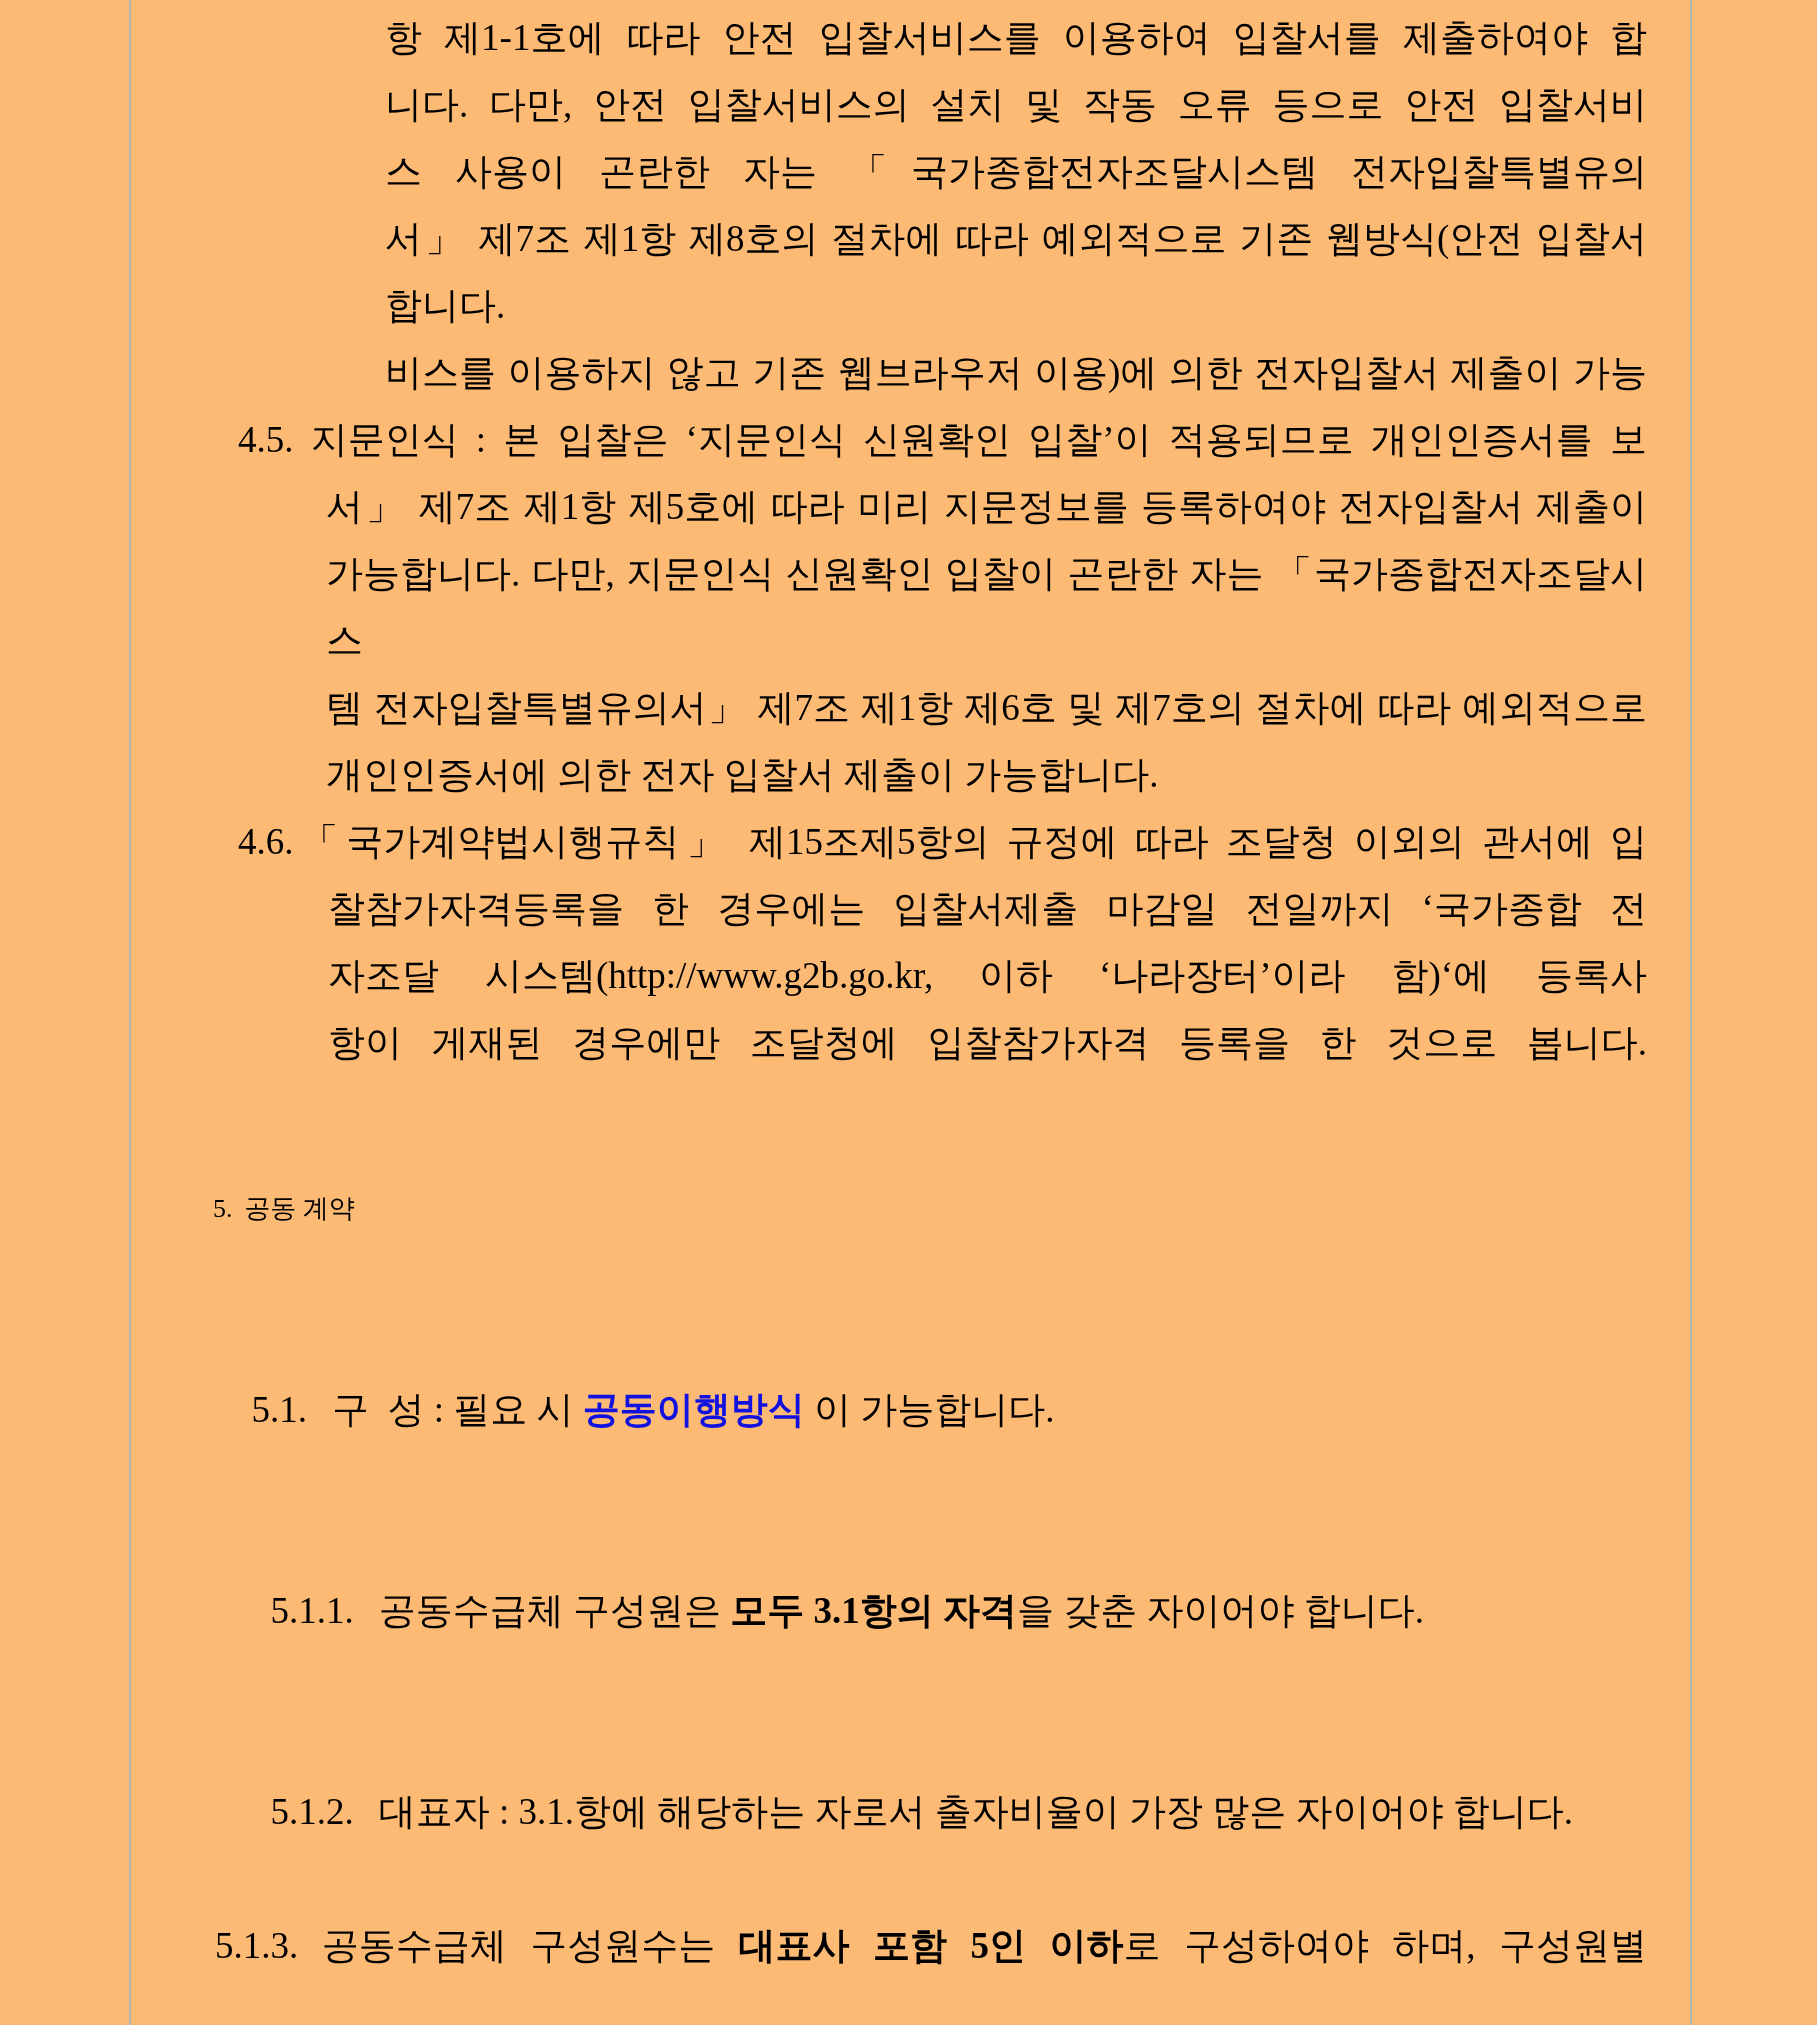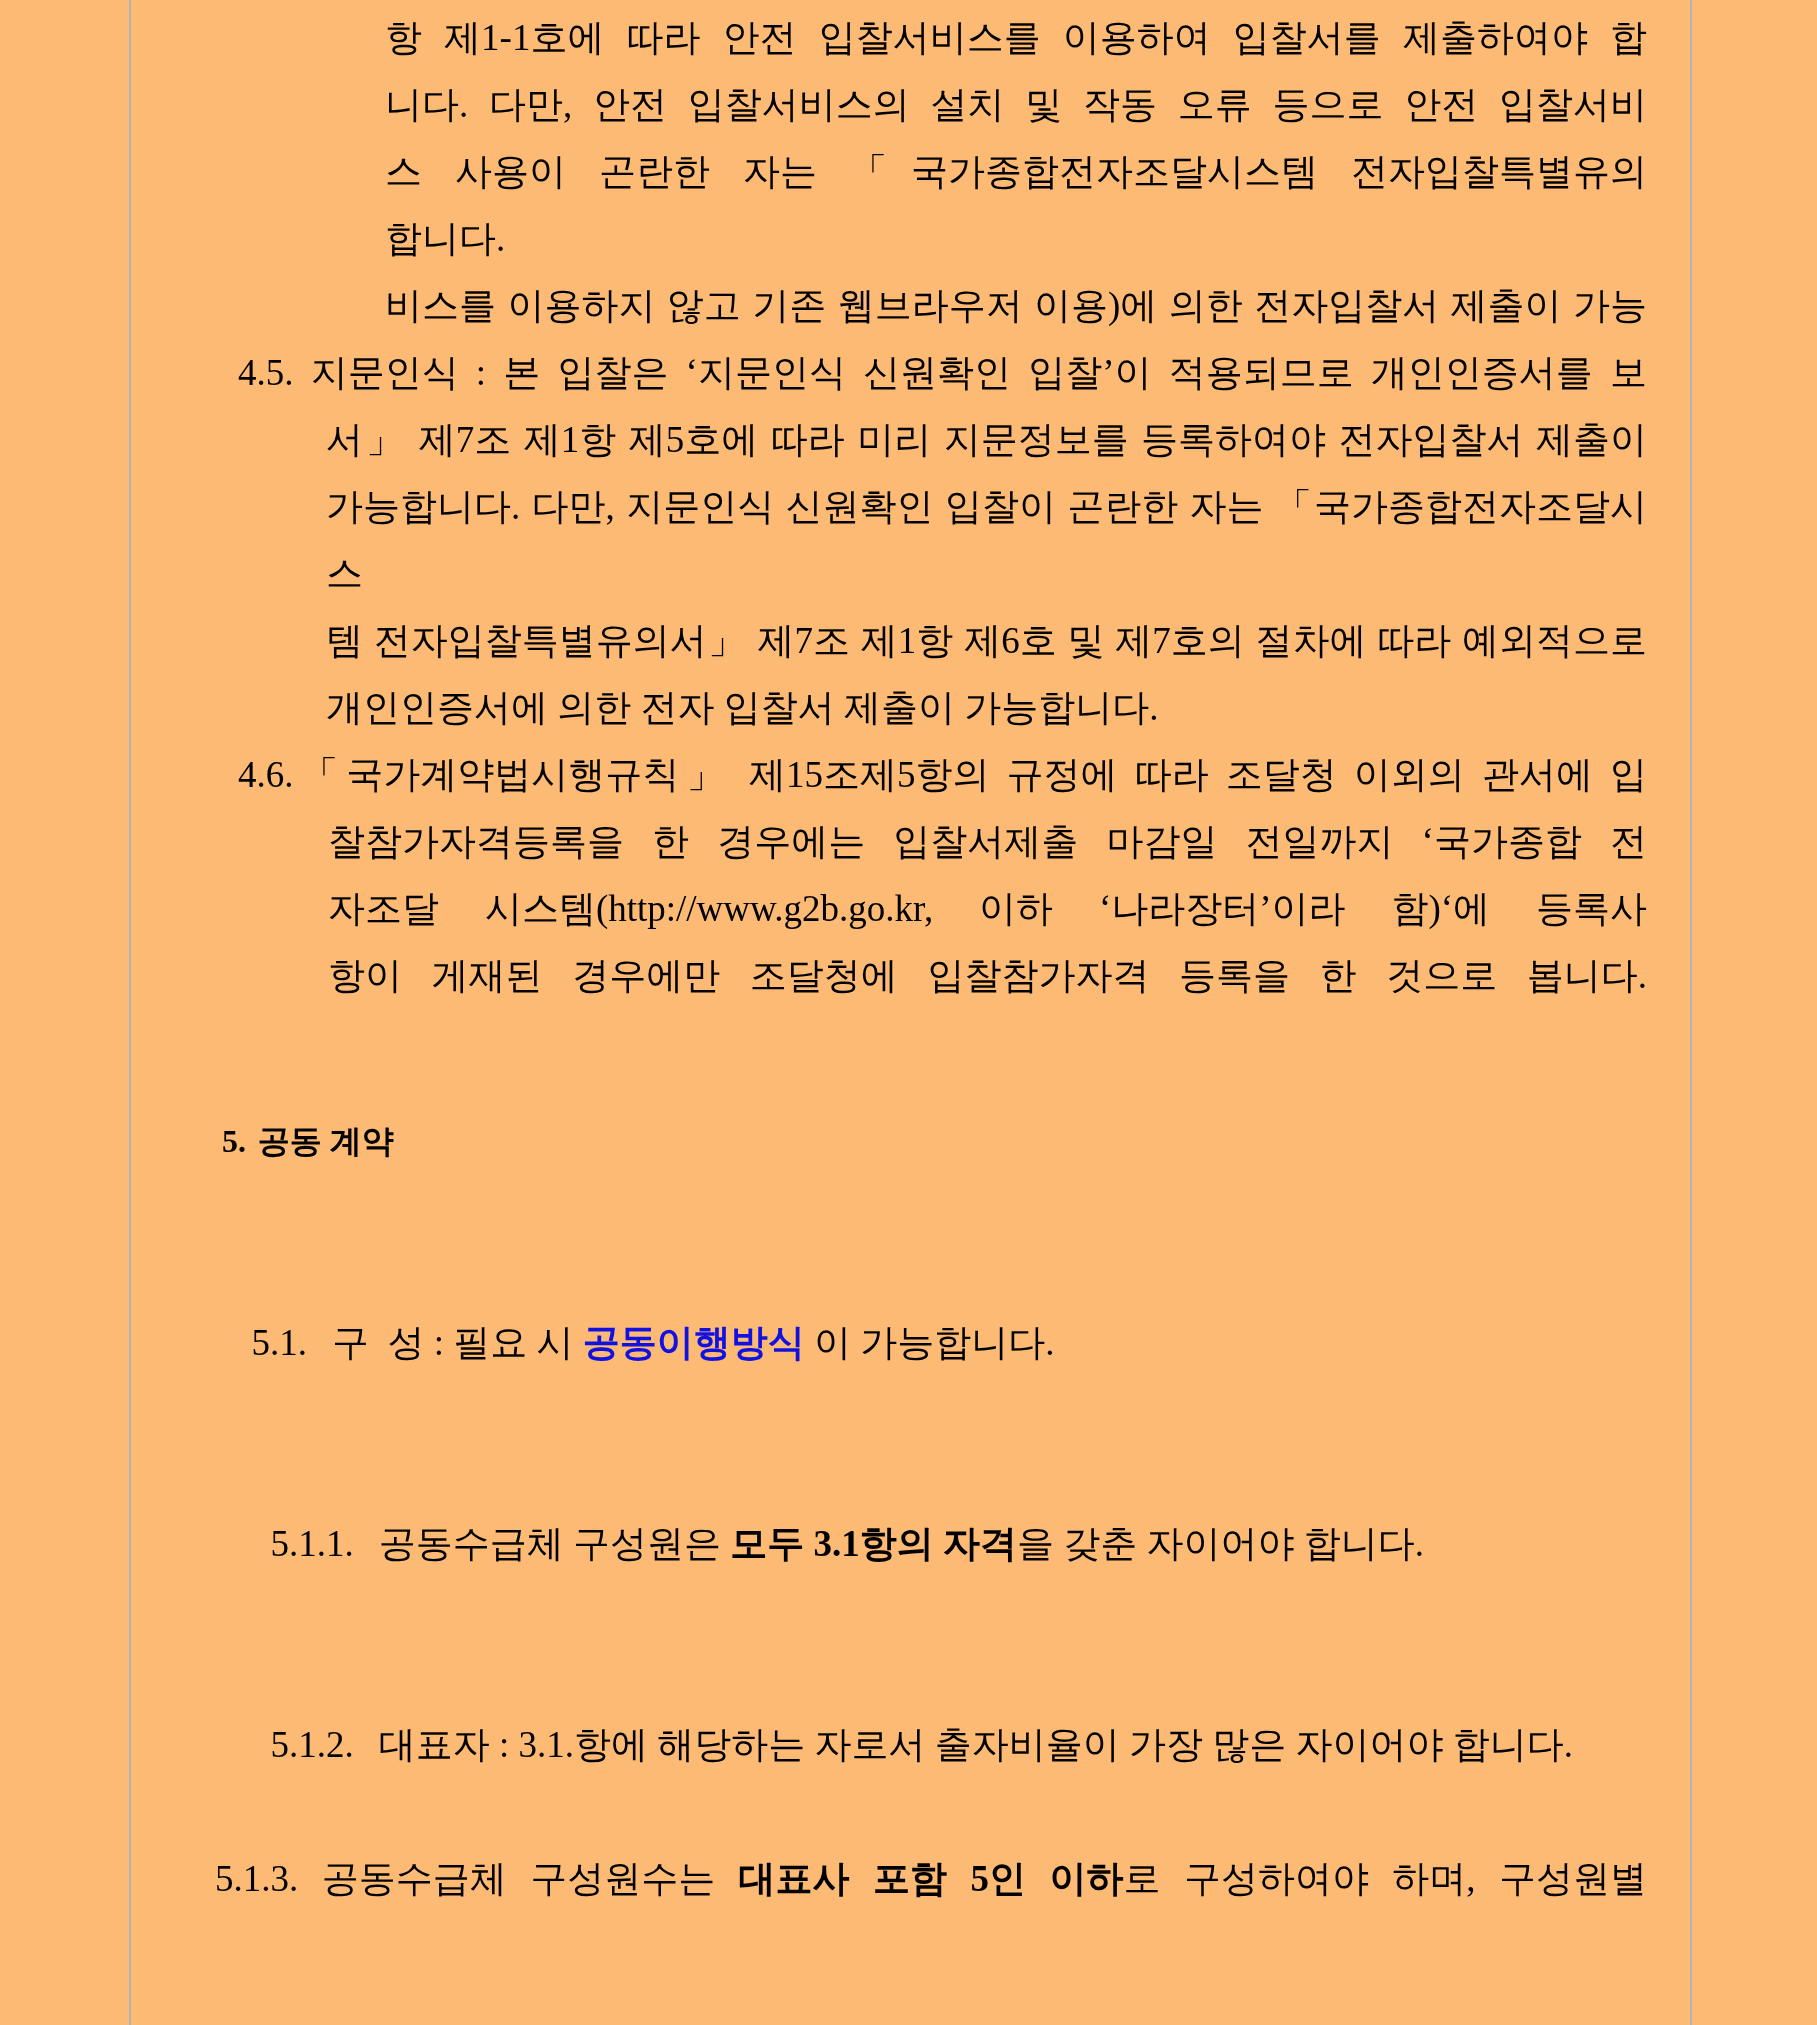--- a/index.html
+++ b/index.html
@@ -19,38 +19,39 @@
   .nat{white-space:pre-wrap;}
   .ind-c44{margin-left:385px;}
   .ind-lbl4{margin-left:238px;}
   .ind-c45{margin-left:326px;}
   .ind-c46{margin-left:328px;}
   .ind-h{margin-left:174px;}
   .ind-51{margin-left:196px;}
   .ind-sub{margin-left:215px;}
   .num{margin-right:25px;}
   .num-tight{margin-right:0;}
-  .h{font-weight:bold;font-size:32px;}
+  .h{font-weight:normal;font-size:26px;}
   .h .num{margin-right:11.7px;}
   .b{font-weight:bold;}
   .blue{color:#1212e0;font-weight:bold;}
   .gap-s5{height:32px;}
 </style>
 </head>
 <body>
 
 <div class="page">
   <div class="guide guide-left"></div>
   <div class="guide guide-right"></div>
 
   <div class="content">
 
     <div class="line j ind-c44">항 제1-1호에 따라 안전 입찰서비스를 이용하여 입찰서를 제출하여야 합</div>
     <div class="line j ind-c44">니다. 다만, 안전 입찰서비스의 설치 및 작동 오류 등으로 안전 입찰서비</div>
     <div class="line j ind-c44">스 사용이 곤란한 자는 「국가종합전자조달시스템 전자입찰특별유의</div>
+    <div class="line j ind-c44">서」 제7조 제1항 제8호의 절차에 따라 예외적으로 기존 웹방식(안전 입찰서</div>
     <div class="line nat ind-c44">합니다.</div>
     <div class="line j ind-c44">비스를 이용하지 않고 기존 웹브라우저 이용)에 의한 전자입찰서 제출이 가능</div>
 
     <div class="line j ind-lbl4">
       <span class="num-tight">4.5.</span>
       <span>지문인식 : 본 입찰은 ‘지문인식 신원확인 입찰’이 적용되므로 개인인증서를 보</span>
     </div>
     <div class="line j ind-c45">서」 제7조 제1항 제5호에 따라 미리 지문정보를 등록하여야 전자입찰서 제출이</div>
     <div class="line j ind-c45">가능합니다. 다만, 지문인식 신원확인 입찰이 곤란한 자는 「국가종합전자조달시스</div>
     <div class="line j ind-c45">템 전자입찰특별유의서」 제7조 제1항 제6호 및 제7호의 절차에 따라 예외적으로</div>

